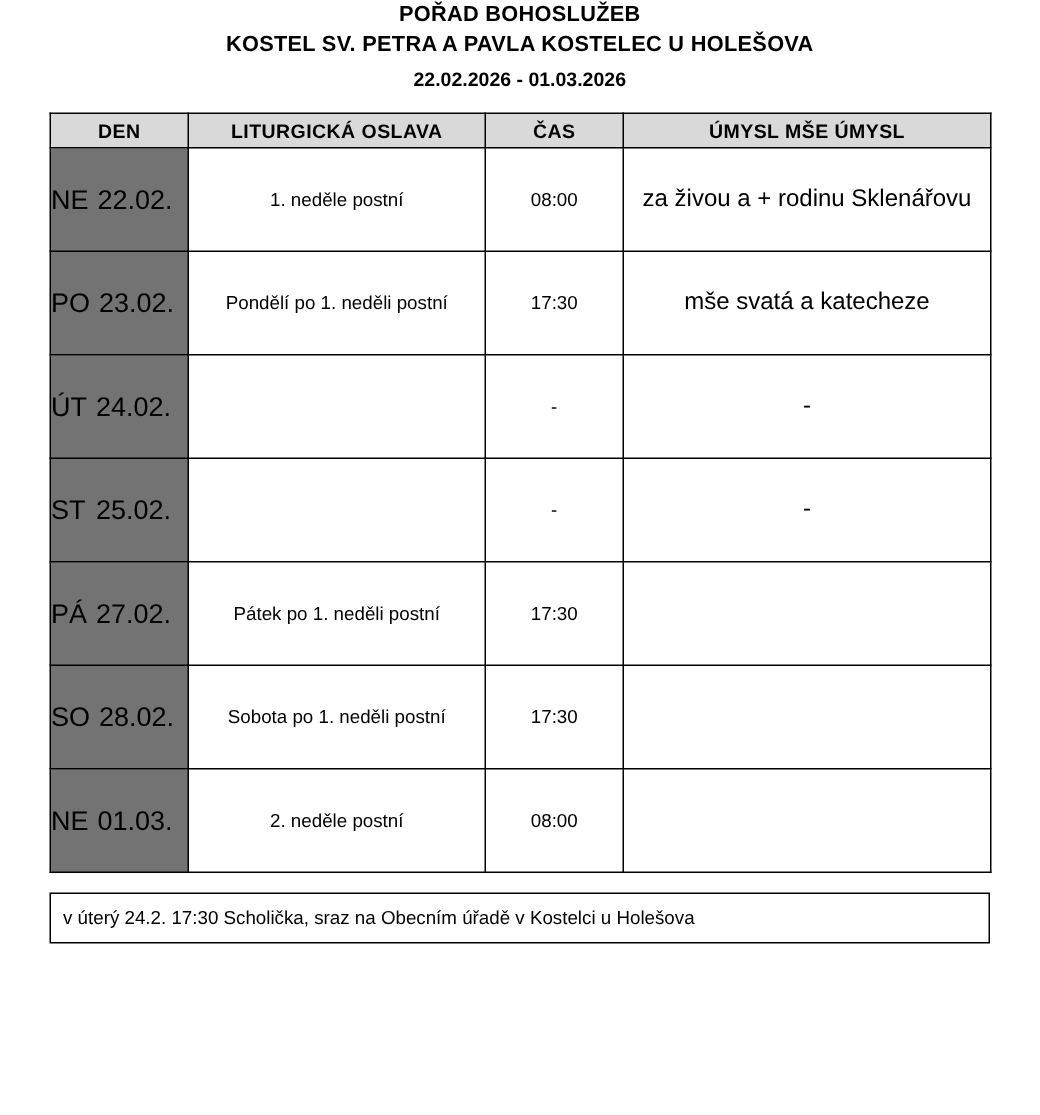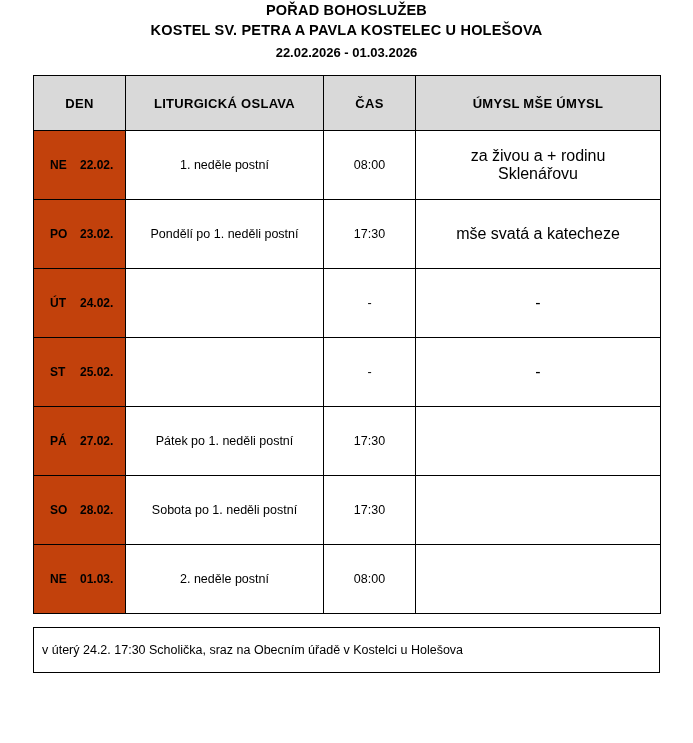--- a/index.html
+++ b/index.html
@@ -46,42 +46,42 @@
   }
   table.schedule {
     border-collapse: collapse;
     width: 627px;
     table-layout: fixed;
     border: 1.5px solid #000;
   }
   table.schedule th,
   table.schedule td {
     border: 1px solid #000;
-    padding: 16px;
+    padding: 0;
   }
   table.schedule thead th {
     background: #d9d9d9;
     font-size: 13px;
     font-weight: bold;
     height: 22px;
     text-align: center;
     letter-spacing: 0.3px;
   }
   .col-den   { width: 92px; }
   .col-lit   { width: 198px; }
   .col-cas   { width: 92px; }
   .col-umysl { width: 245px; }
 
   table.schedule tbody tr {
     height: 69px;
   }
   td.day-cell {
-    background: #c2410c;
-    font-size: 12px;
-    font-weight: bold;
+    background: #737373;
+    font-size: 18px;
+    font-weight: normal;
     text-align: left;
     vertical-align: middle;
     padding-left: 6px;
     white-space: nowrap;
   }
   td.day-cell .dayname {
     display: inline-block;
     min-width: 24px;
   }
   td.day-cell .daydate {
@@ -104,21 +104,21 @@
     vertical-align: middle;
   }
   .footer-wrap {
     margin: 13px 33px 0 33px;
   }
   .footer-box {
     width: 627px;
     box-sizing: border-box;
     border: 1.5px solid #000;
     border-top: 1.5px solid #000;
-    height: 46px;
+    height: 34px;
     display: flex;
     align-items: center;
     padding-left: 8px;
     font-size: 12.5px;
   }
 </style>
 </head>
 <body>
 
 <div class="page">

